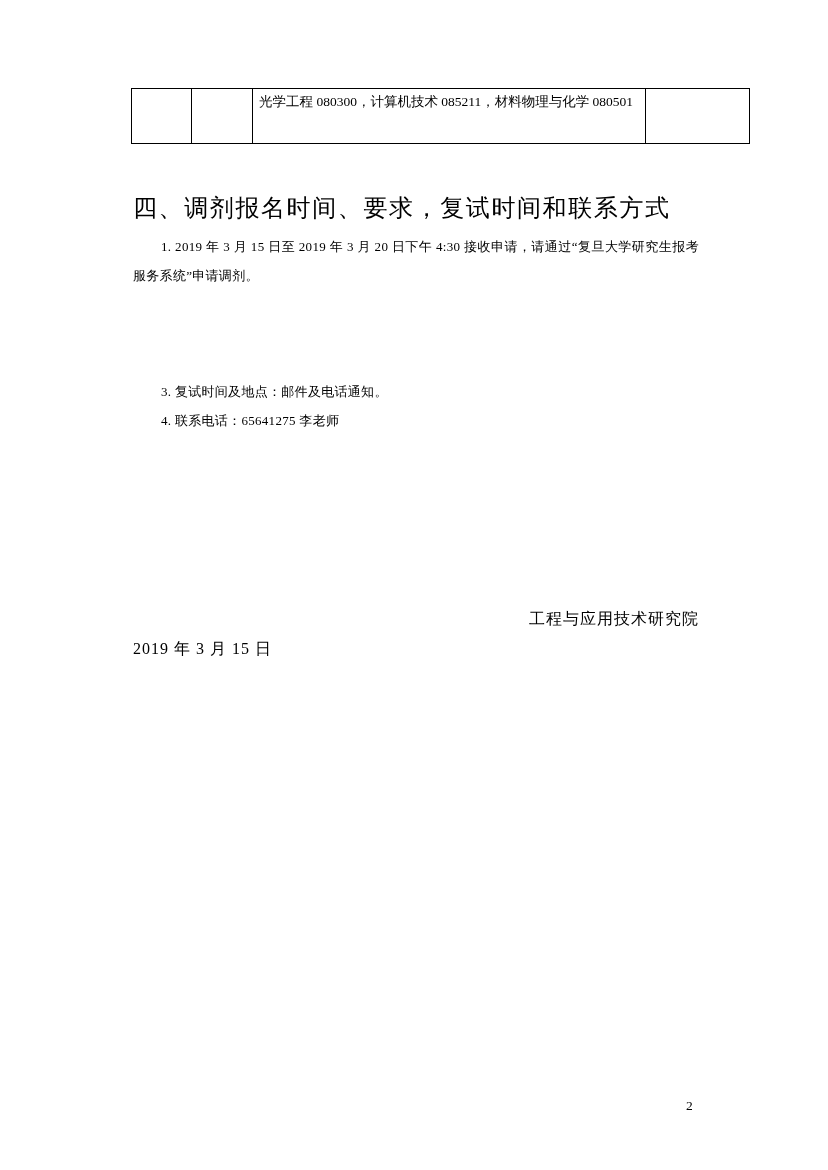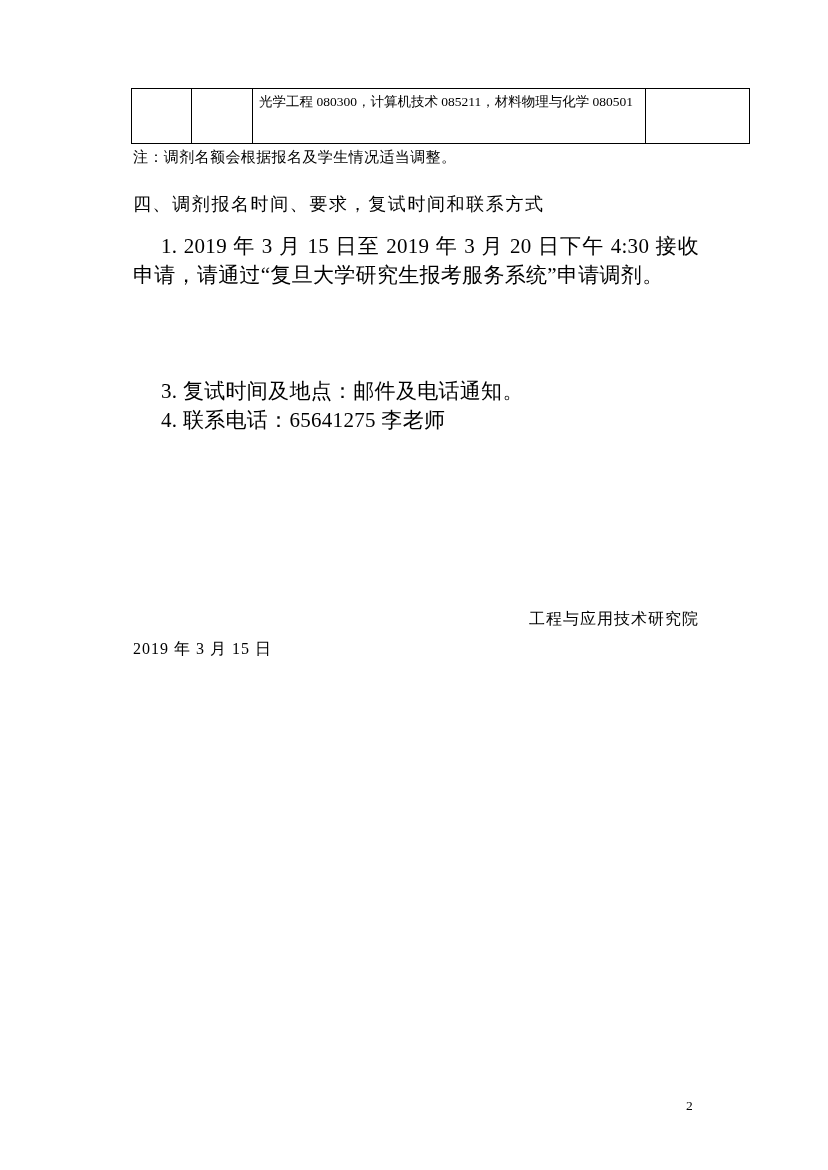--- a/index.html
+++ b/index.html
@@ -51,26 +51,26 @@
     position: absolute;
     left: 133px;
     top: 148px;
     font-size: 15px;
     letter-spacing: 0.4px;
   }
   .heading {
     position: absolute;
     left: 133px;
     top: 192px;
-    font-size: 18px;
+    font-size: 24px;
     letter-spacing: 1.6px;
   }
   .para {
     position: absolute;
-    font-size: 21px;
+    font-size: 13px;
     line-height: 29px;
     letter-spacing: 0.3px;
   }
   .p1 {
     left: 133px;
     top: 232px;
     width: 566px;
     text-indent: 28px;
     text-align: justify;
     text-justify: inter-ideograph;
@@ -138,21 +138,20 @@
     <tbody>
         <tr>
       <td class="col-a cell-empty"></td>
       <td class="col-b cell-empty"></td>
       <td class="col-c">光学工程 080300，计算机技术 085211，材料物理与化学 080501</td>
       <td class="col-d cell-empty"></td>
     </tr>
   </tbody>
     </table>
 
-  <div class="note">注：调剂名额会根据报名及学生情况适当调整。</div>
 
   <div class="heading">四、调剂报名时间、要求，复试时间和联系方式</div>
 
   <div class="para p1">
     <span>1.</span>
     <span>2019 年 3 月 15 日至 2019 年 3 月 20 日下午 4:30 接收申请，请通过“复旦大学研究生报考服务系统”申请调剂。</span>
   </div>
 
 
   <div class="para p3">

